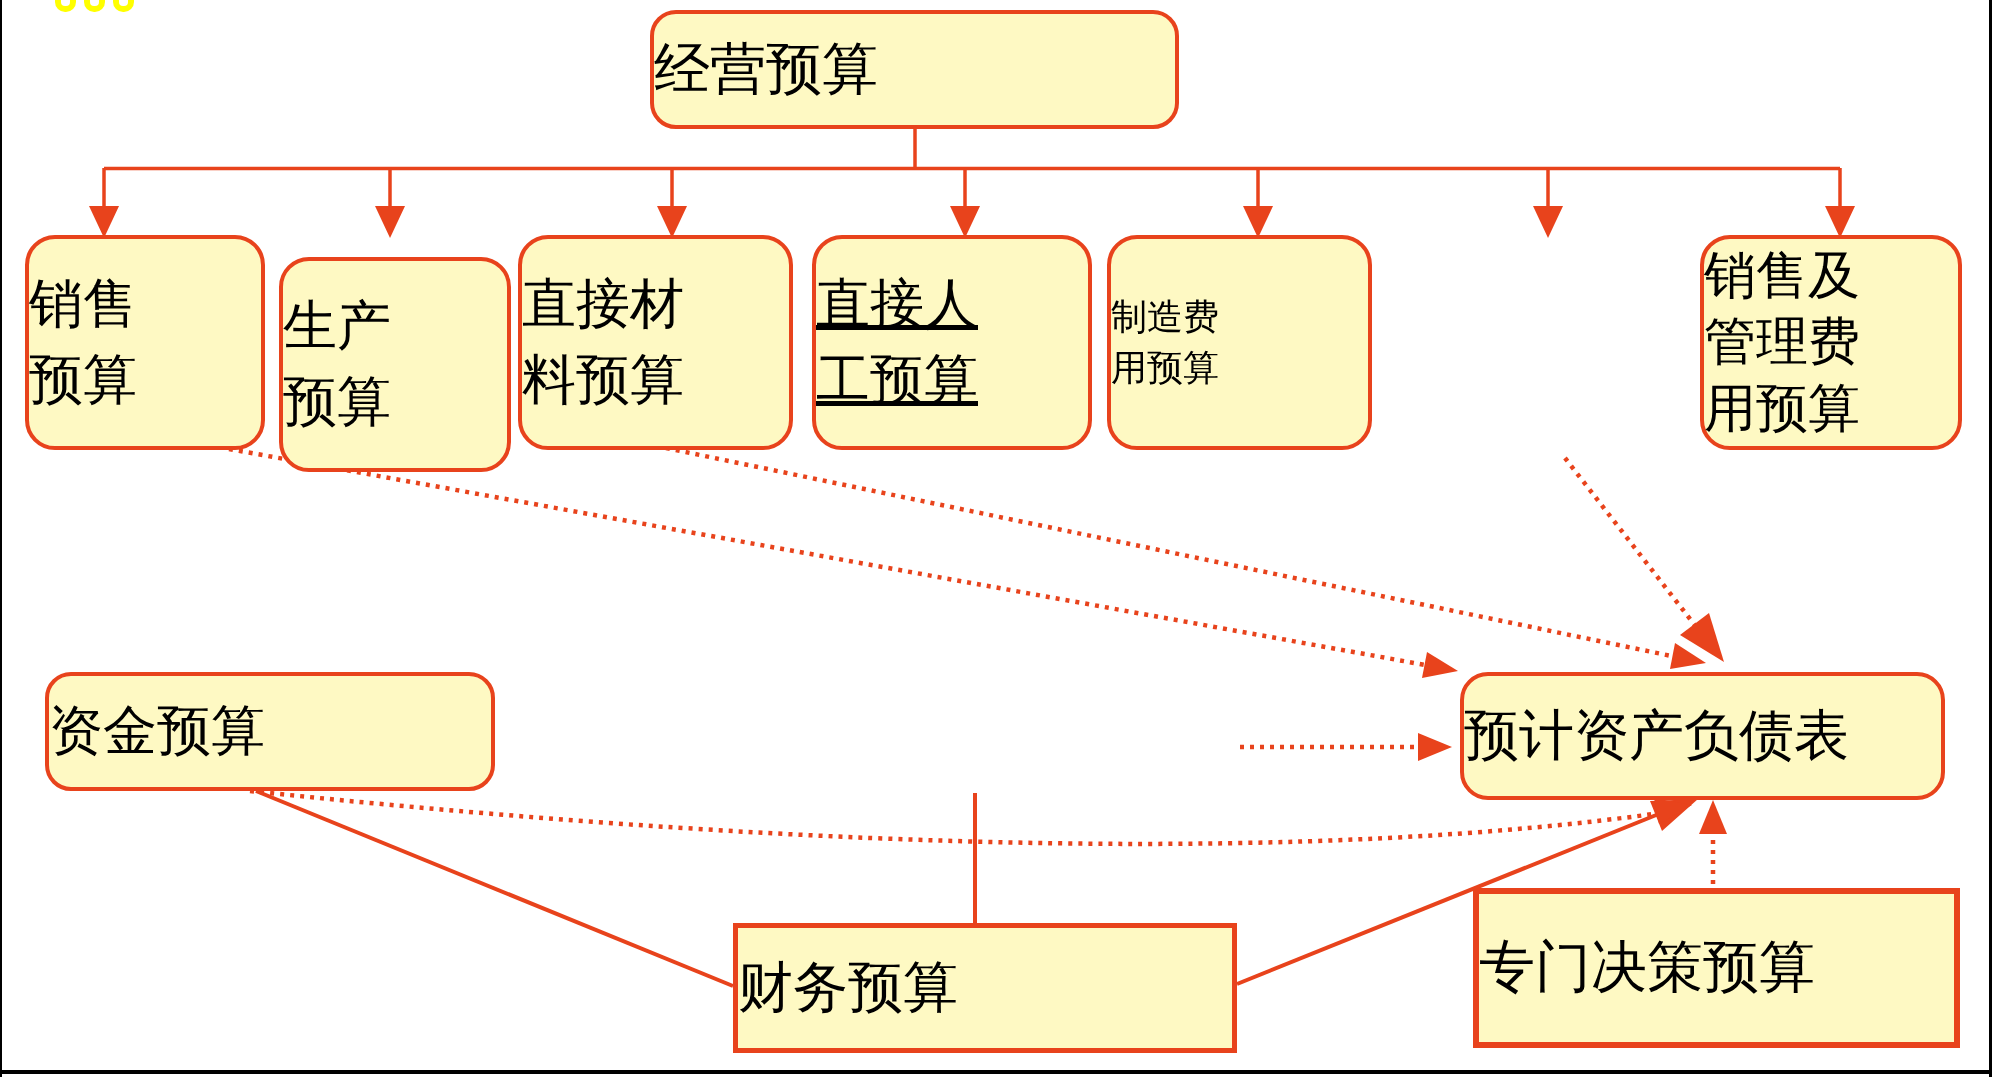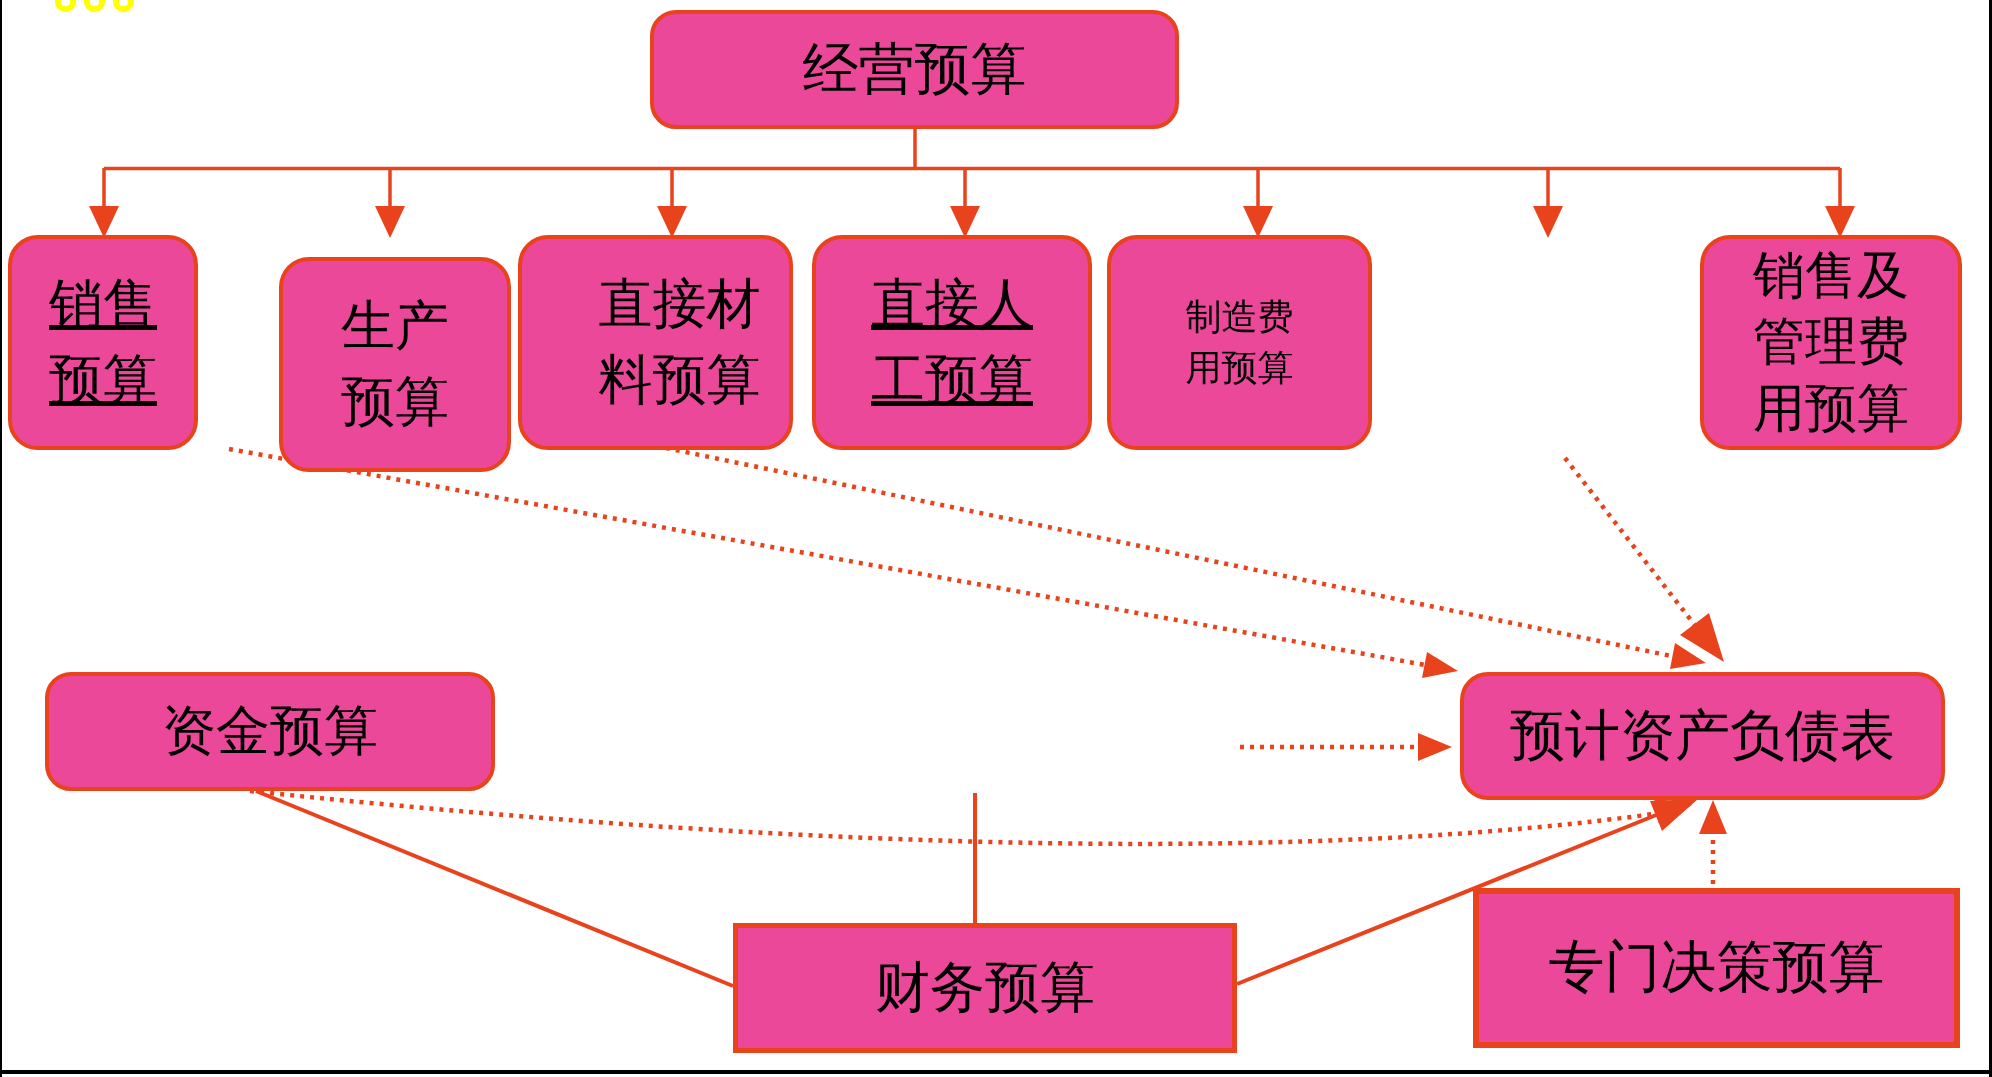--- a/index.html
+++ b/index.html
@@ -6,22 +6,22 @@
   #canvas{
     position:relative;
     width:1992px;height:1077px;
     background:#fff;
     overflow:hidden;
     font-family:"Liberation Serif","DejaVu Serif",serif;
   }
   .node{
     position:absolute;
     border:4px solid #E8431C;
-    background:#ec4899;
-    display:flex;align-items:center;justify-content:center;
+    background:#fef9c3;
+    display:flex;align-items:center;
     text-align:center;
     color:#000;
     white-space:pre-line;
     box-sizing:border-box;
     z-index:2;
   }
   .rounded{border-radius:30px;}
   .rect{border-radius:0;border-width:5px;}
   #svg-layer{position:absolute;left:0;top:0;z-index:1;}
   .frame{position:absolute;background:#000;z-index:3;}
@@ -91,29 +91,29 @@
   <div>
     <span class="umark" style="left:55px"></span>
     <span class="umark" style="left:84px"></span>
     <span class="umark" style="left:113px"></span>
   </div>
 
   <div class="node rounded" style="left:650px;top:10px;width:529px;height:119px;font-size:56px;border-radius:26px;">
     <span>经营预算</span>
   </div>
 
-  <div class="node rounded" style="left:8px;top:235px;width:190px;height:215px;font-size:54px;line-height:1.4;text-decoration:underline;">
+  <div class="node rounded" style="left:25px;top:235px;width:240px;height:215px;font-size:54px;line-height:1.4;">
     <span>销售
 预算</span>
   </div>
   <div class="node rounded" style="left:279px;top:235px;width:232px;height:215px;font-size:54px;line-height:1.4;margin-top:22px;">
     <span>生产
 预算</span>
   </div>
-  <div class="node rounded" style="left:518px;top:235px;width:275px;height:215px;font-size:54px;line-height:1.4;padding-left:48px;">
+  <div class="node rounded" style="left:518px;top:235px;width:275px;height:215px;font-size:54px;line-height:1.4;">
     <span>直接材
 料预算</span>
   </div>
   <div class="node rounded" style="left:812px;top:235px;width:280px;height:215px;font-size:54px;line-height:1.4;text-decoration:underline;">
     <span>直接人
 工预算</span>
   </div>
   <div class="node rounded" style="left:1107px;top:235px;width:265px;height:215px;font-size:36px;line-height:1.4;">
     <span>制造费
 用预算</span>

